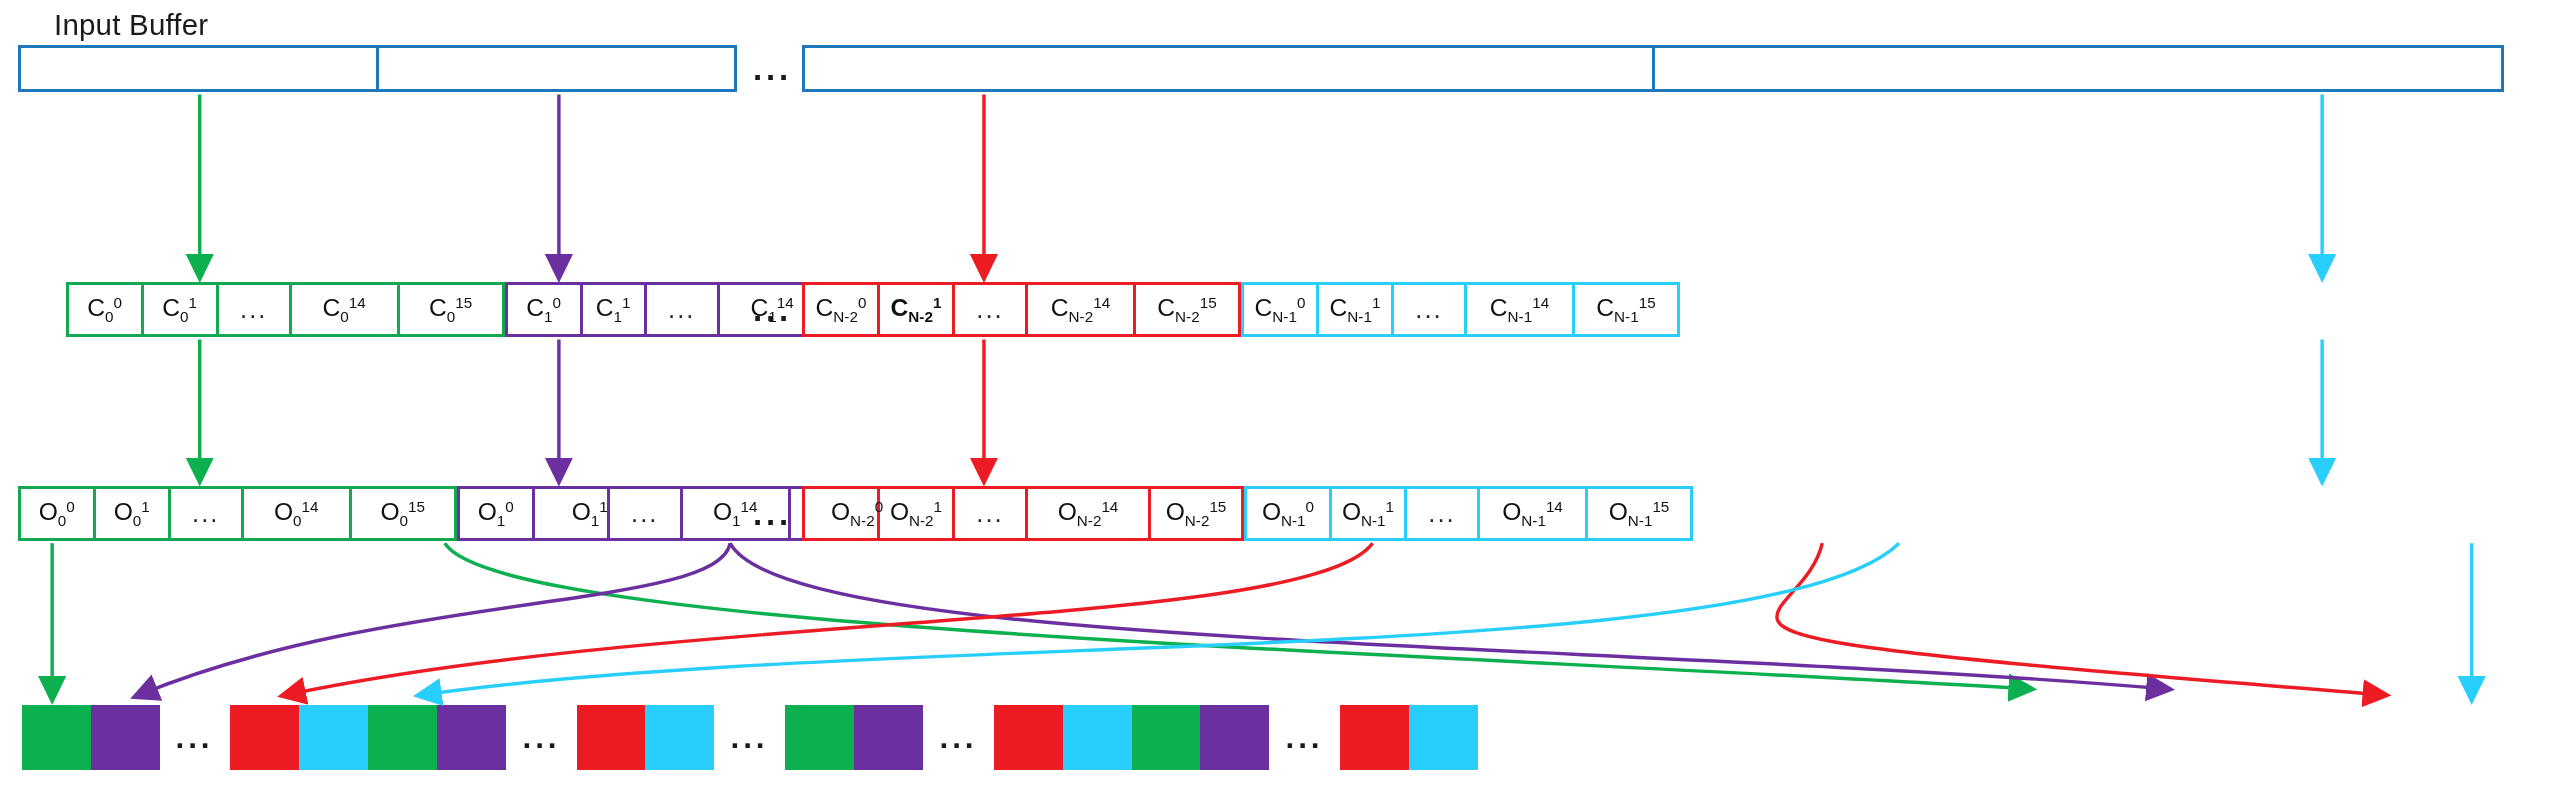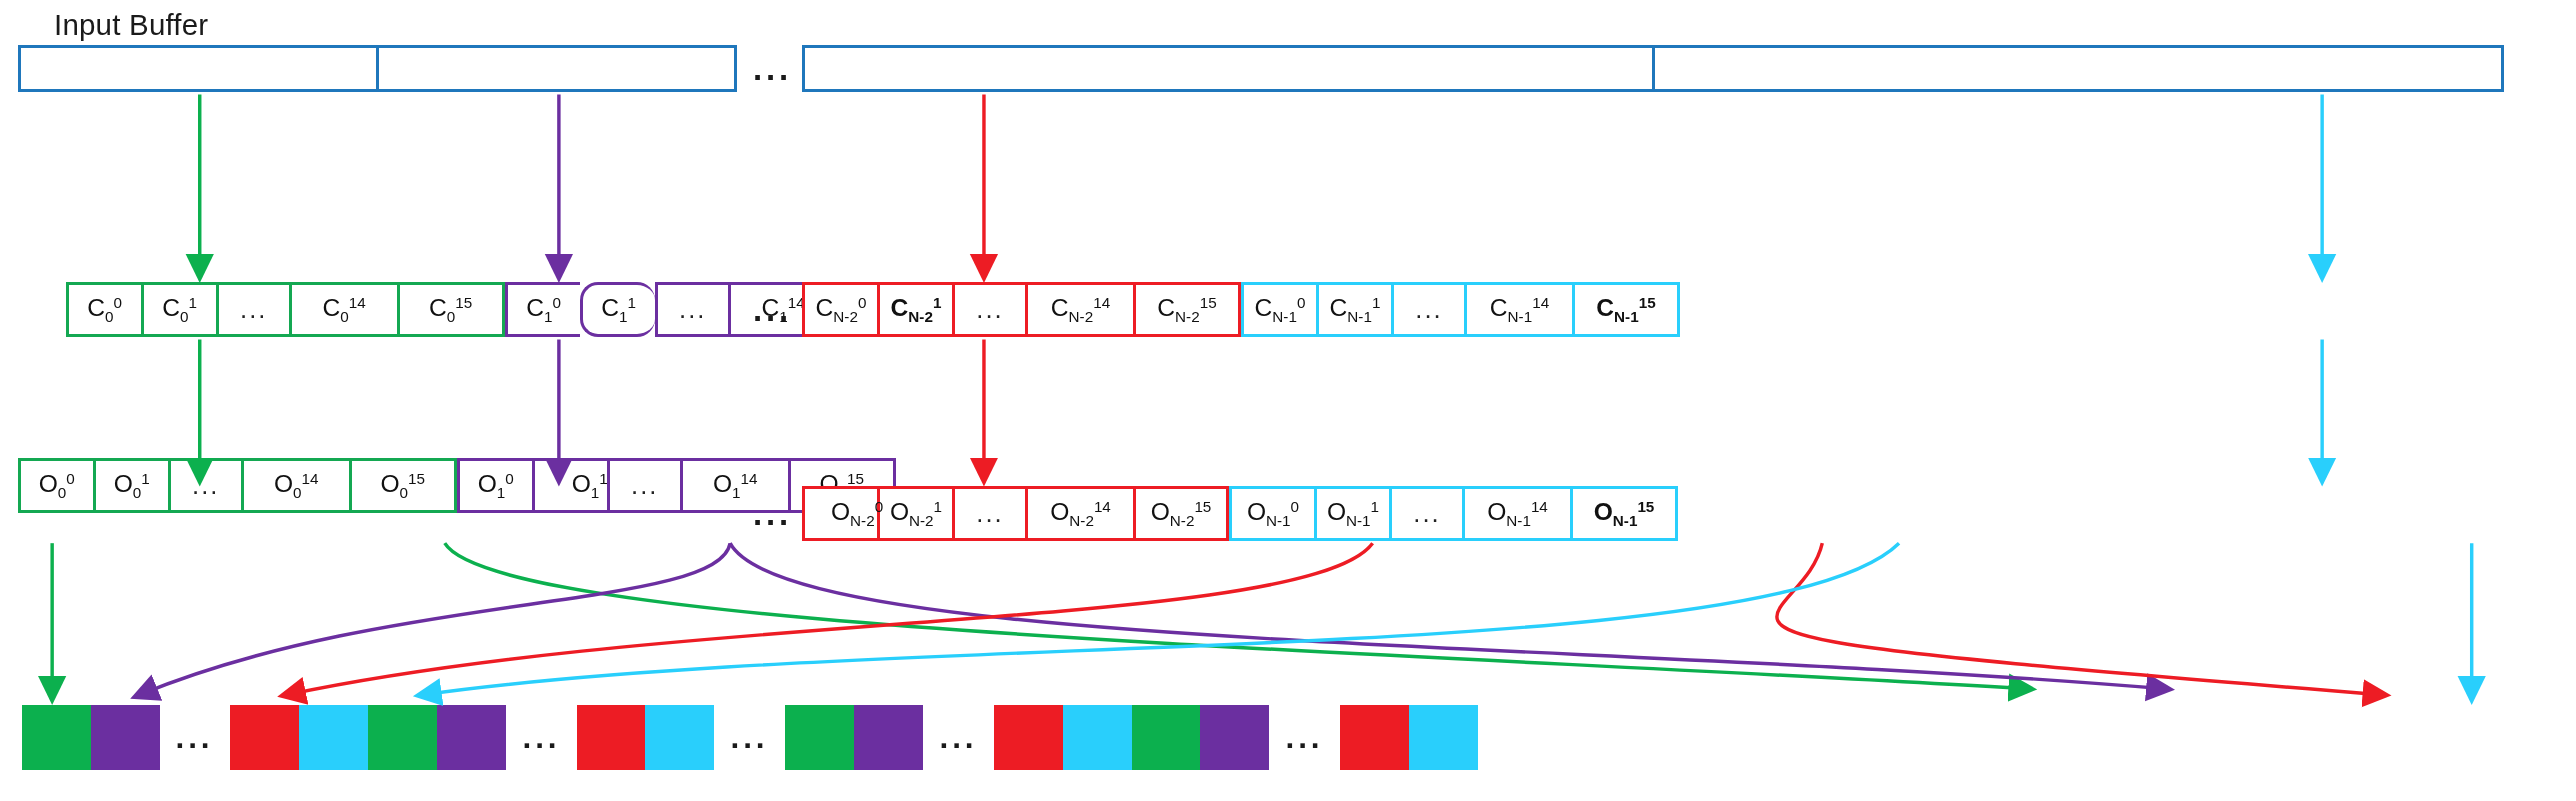--- a/index.html
+++ b/index.html
@@ -43,21 +43,21 @@
   .cell sup{font-size:.62em;vertical-align:0.55em;letter-spacing:0;}
   .cell.dots{font-size:25.6px;letter-spacing:2px;color:#222;}
 
   .g-green  .cell{border:3px solid #14A852;border-right-width:0;}
   .g-green  .cell:last-child{border-right-width:3px;}
   .g-purple .cell{border:3px solid #6B2FA0;border-right-width:0;}
   .g-purple .cell:last-child{border-right-width:3px;}
   .g-red    .cell{border:3px solid #ED1C24;border-right-width:0;}
   .g-red    .cell:last-child{border-right-width:3px;}
   .g-cyan   .cell{border:3px solid #29CFFC;border-right-width:0;}
-  .g-cyan   .cell:last-child{border-right-width:3px;font-weight:bold;}
+  .g-cyan   .cell:last-child{border-right-width:3px;}
 
   
   .midgap{
     display:flex;align-items:center;justify-content:center;
     font-size:33px;color:#1a1a1a;letter-spacing:3.9px;font-weight:600;
   }
 
   
   .blk{position:absolute;height:65px;top:705px;}
   .blk.green {background:#0CB04E;}
@@ -104,21 +104,21 @@
           <span class="base">C<sub>0</sub><sup>14</sup></span>
         </div>
         <div class="cell" style="width: 108px;">
           <span class="base">C<sub>0</sub><sup>15</sup></span>
         </div>
       </div>
       <div class="grp g-purple">
         <div class="cell" style="width: 75px;">
           <span class="base">C<sub>1</sub><sup>0</sup></span>
         </div>
-        <div class="cell" style="width: 75px; border-radius: 18px;">
+        <div class="cell" style="width: 64px;">
           <span class="base">C<sub>1</sub><sup>1</sup></span>
         </div>
         <div class="cell dots" style="width: 73px;">...</div>
         <div class="cell" style="width: 108px;">
           <span class="base">C<sub>1</sub><sup>14</sup></span>
         </div>
         <div class="cell" style="width: 108px;">
           <span class="base">C<sub>1</sub><sup>15</sup></span>
         </div>
       </div>
@@ -150,21 +150,21 @@
         <div class="cell dots" style="width: 73px;">...</div>
         <div class="cell" style="width: 108px;">
           <span class="base">C<sub>N-1</sub><sup>14</sup></span>
         </div>
         <div class="cell" style="width: 108px;">
           <span class="base">C<sub>N-1</sub><sup>15</sup></span>
         </div>
       </div>
     </div>
 
-  <div class="abs cellrow" id="o-left" style="left:17.7px;top:458px;">
+  <div class="abs cellrow" id="o-left" style="left:17.7px;top:486px;">
       <div class="grp g-green">
         <div class="cell" style="width: 75px;">
           <span class="base">O<sub>0</sub><sup>0</sup></span>
         </div>
         <div class="cell" style="width: 75px;">
           <span class="base">O<sub>0</sub><sup>1</sup></span>
         </div>
         <div class="cell dots" style="width: 73px;">...</div>
         <div class="cell" style="width: 108px;">
           <span class="base">O<sub>0</sub><sup>14</sup></span>
@@ -192,21 +192,21 @@
   <div class="abs midgap" id="o-gap" style="left:743px;top:486px;width:59px;height:55px;">...</div>
   <div class="abs cellrow" id="o-right" style="left:802px;top:486px;">
       <div class="grp g-red">
         <div class="cell" style="width: 75px; padding-left: 32px;">
           <span class="base">O<sub>N-2</sub><sup>0</sup></span>
         </div>
         <div class="cell" style="width: 75px;">
           <span class="base">O<sub>N-2</sub><sup>1</sup></span>
         </div>
         <div class="cell dots" style="width: 73px;">...</div>
-        <div class="cell" style="width: 108px; text-align: right;">
+        <div class="cell" style="width: 123px; text-align: right;">
           <span class="base">O<sub>N-2</sub><sup>14</sup></span>
         </div>
         <div class="cell" style="width: 96px;">
           <span class="base">O<sub>N-2</sub><sup>15</sup></span>
         </div>
       </div>
       <div class="grp g-cyan">
         <div class="cell" style="width: 85px;">
           <span class="base">O<sub>N-1</sub><sup>0</sup></span>
         </div>

